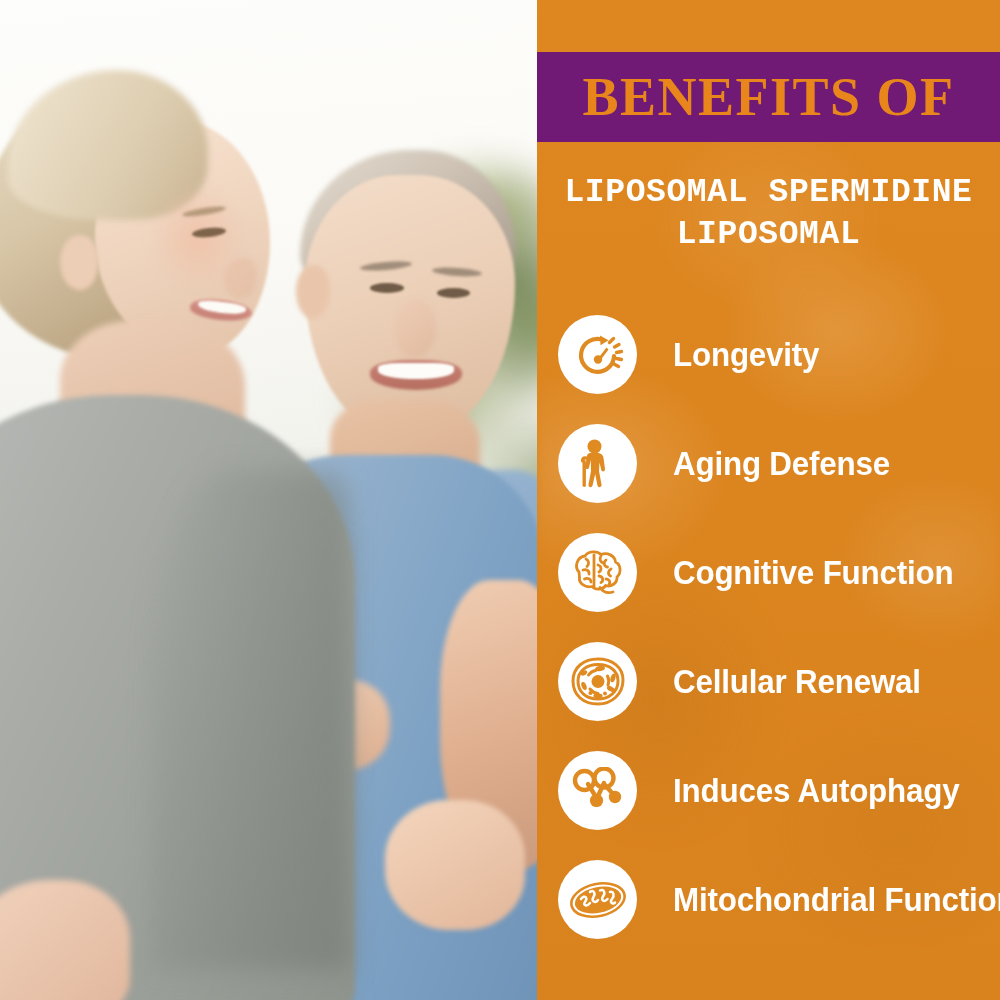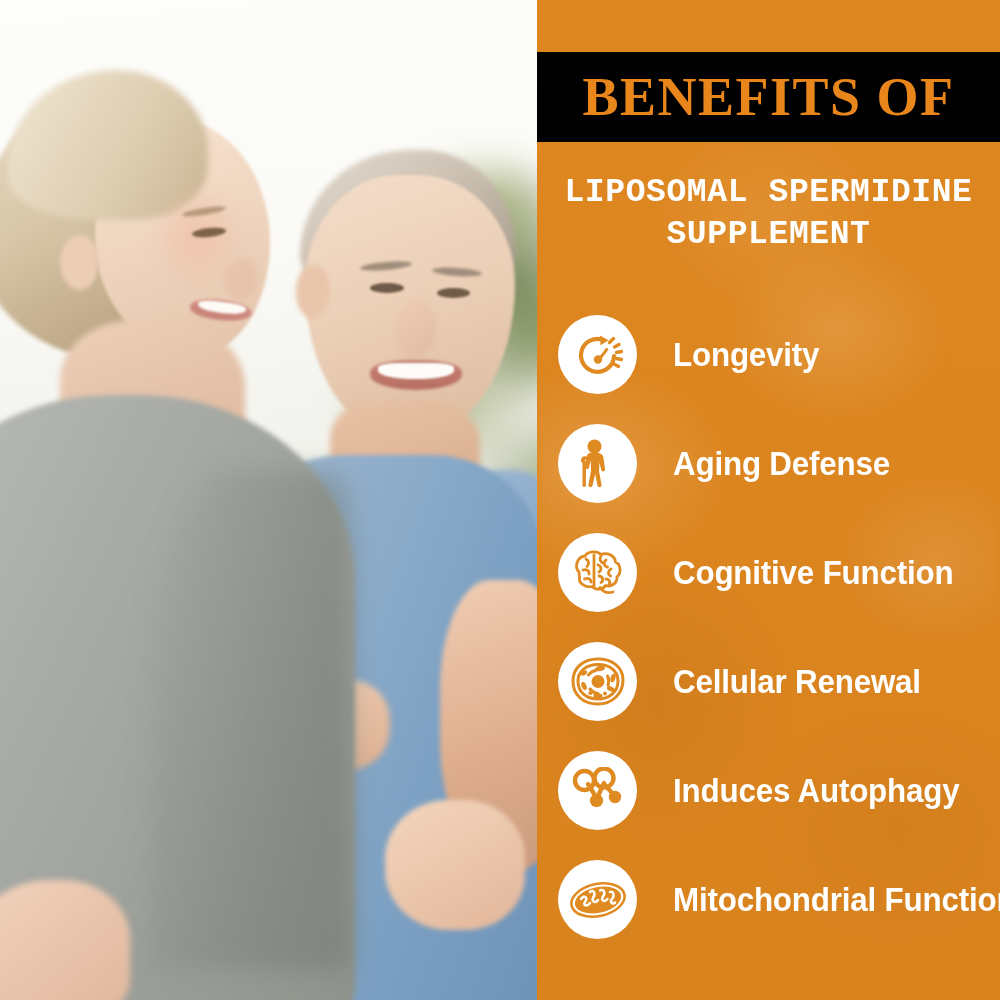--- a/index.html
+++ b/index.html
@@ -311,21 +311,21 @@
   }
   .panel-grad {
     position: absolute; inset: 0;
     background: linear-gradient(180deg, rgba(226,139,36,.25) 0%, rgba(214,128,28,0) 30%, rgba(198,116,22,.18) 100%);
   }
 
   .title-band {
     position: absolute;
     left: 0; top: 52px;
     width: 463px; height: 90px;
-    background: #000000;
+    background: #701a75;
     display: flex;
     align-items: center;
     justify-content: center;
   }
   .title-text {
     font-family: "Liberation Serif", serif;
     font-weight: bold;
     font-size: 54px;
     letter-spacing: 1.5px;
     color: #e8861b;
@@ -430,21 +430,21 @@
   <div class="panel">
     <div class="panel-ghost"></div>
     <div class="panel-grad"></div>
 
     <div class="title-band">
       <div class="title-text">BENEFITS OF</div>
     </div>
 
     <div class="subtitle">
       <div>LIPOSOMAL SPERMIDINE</div>
-      <div>SUPPLEMENT</div>
+      <div>LIPOSOMAL</div>
     </div>
 
     <div class="benefits">
 
       <div class="benefit-row">
         <div class="badge">
           <svg width="52" height="52" viewBox="0 0 52 52" aria-hidden="true">
             <g fill="none" stroke="#e08a22" stroke-width="4.2" stroke-linecap="round">
               <path d="M30 10.5 A16.5 16.5 0 1 0 42 27"></path>
             </g>

